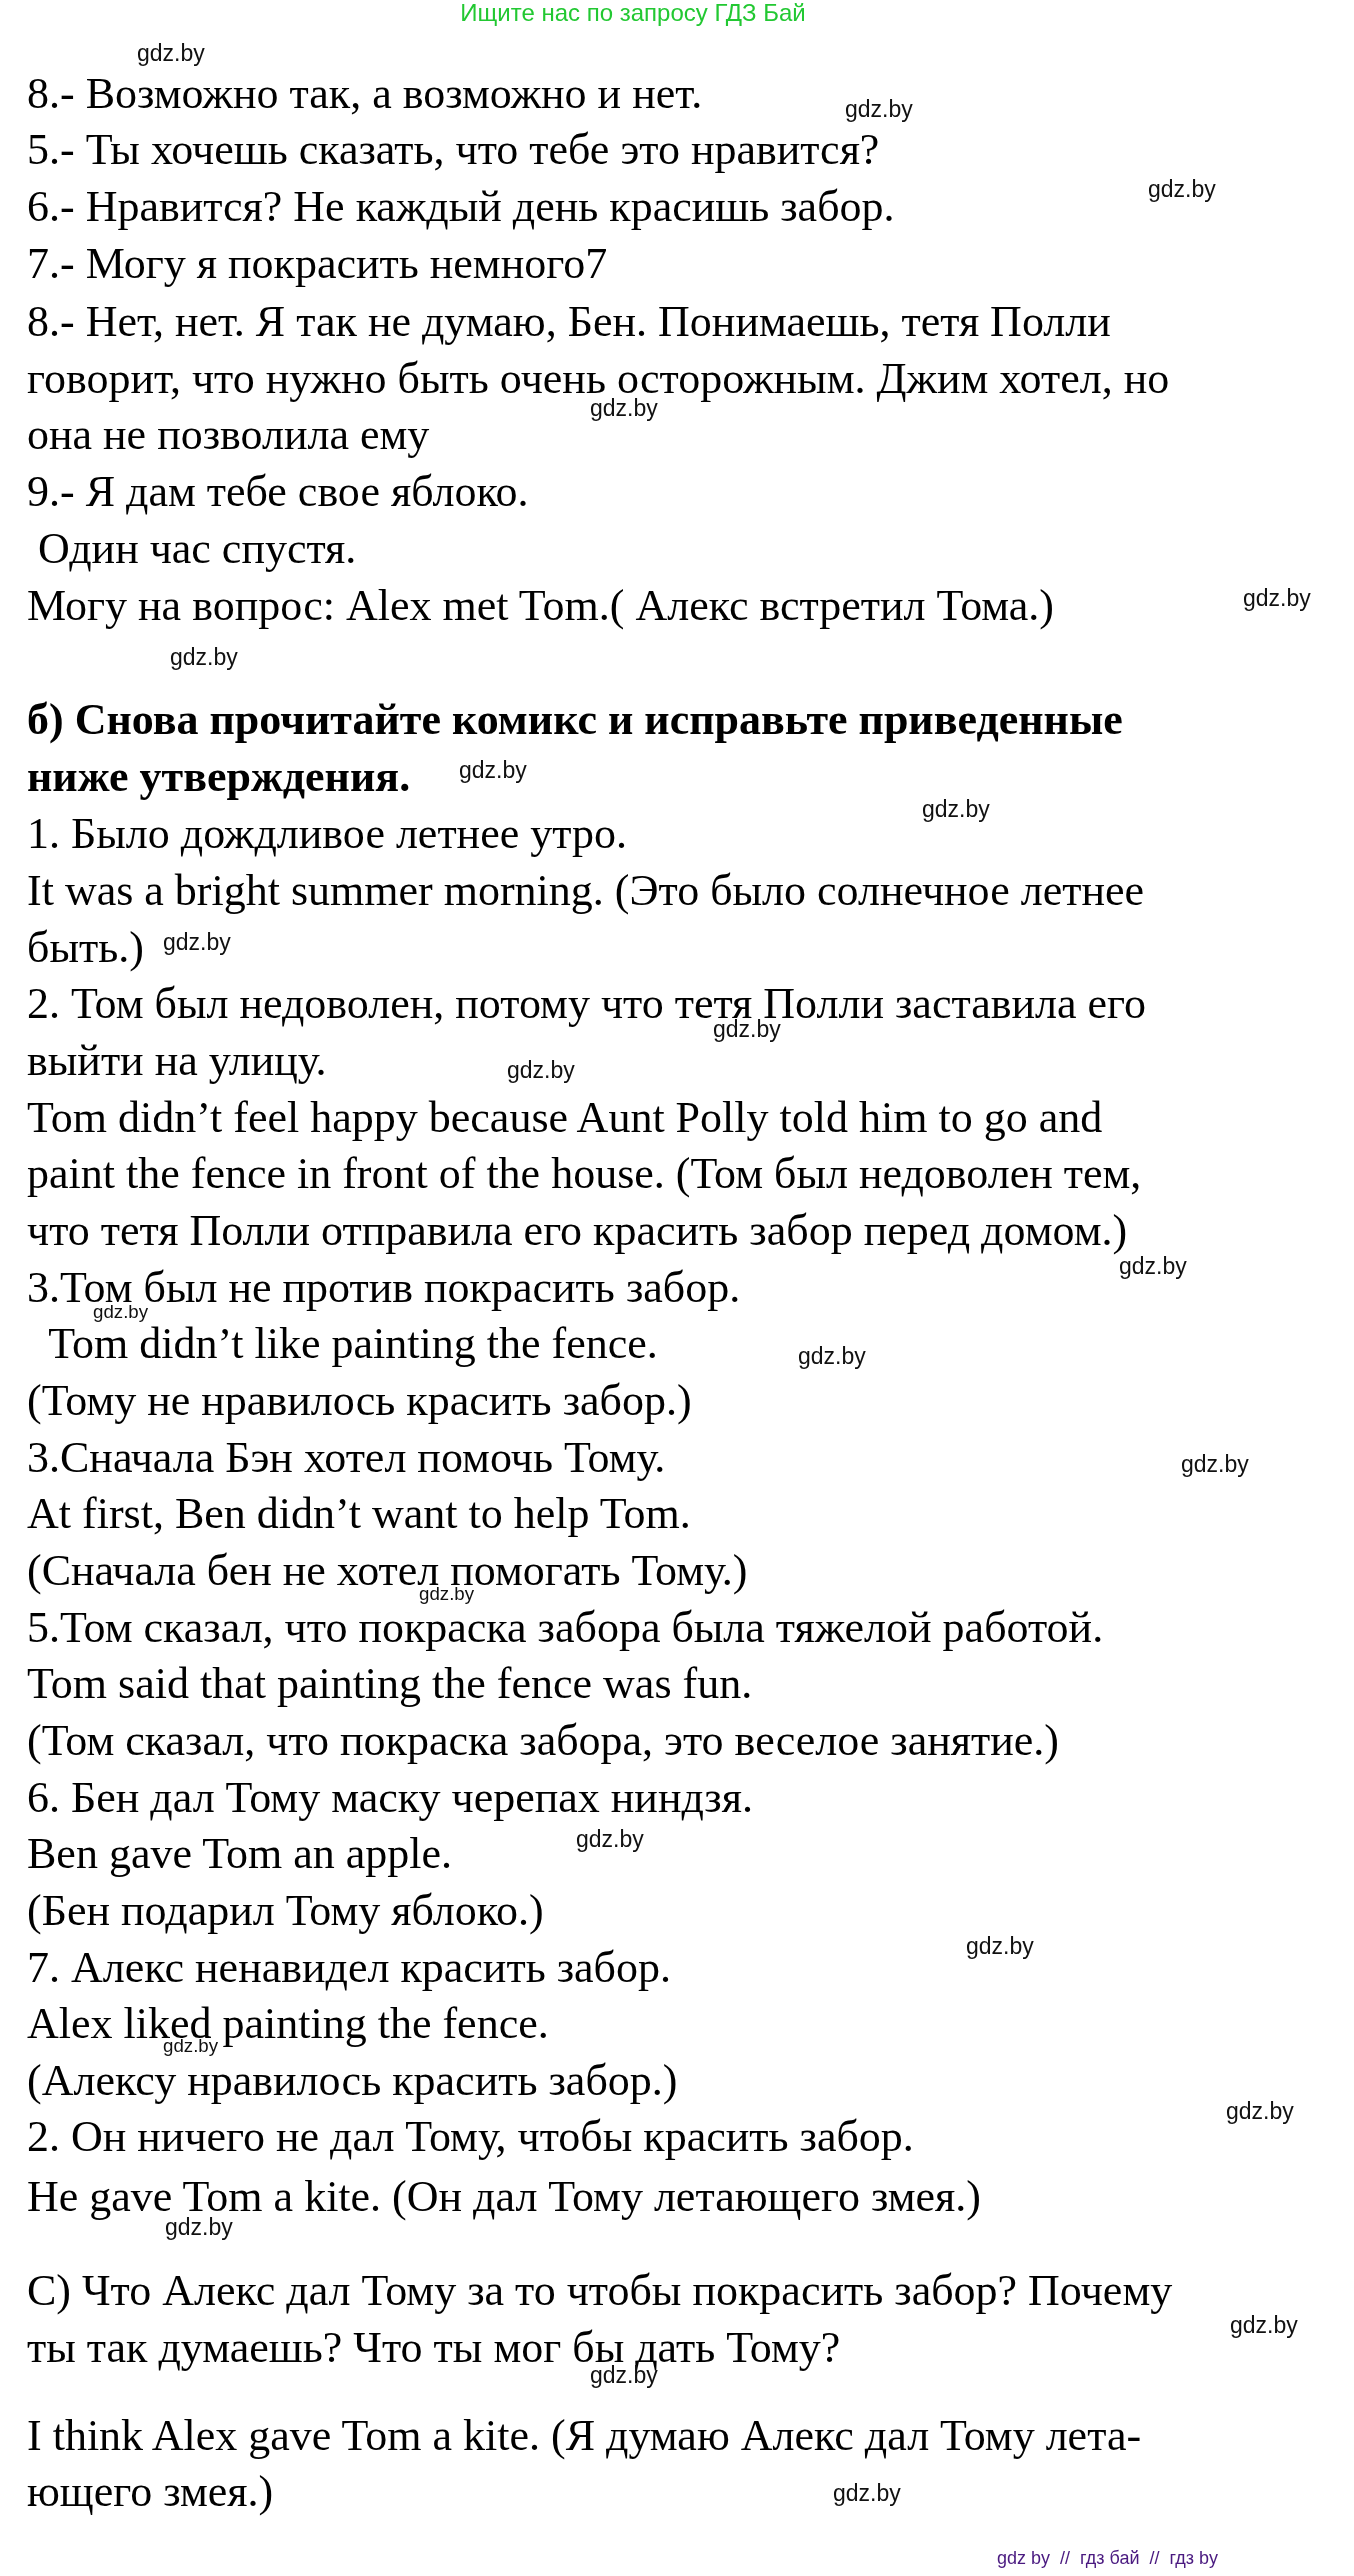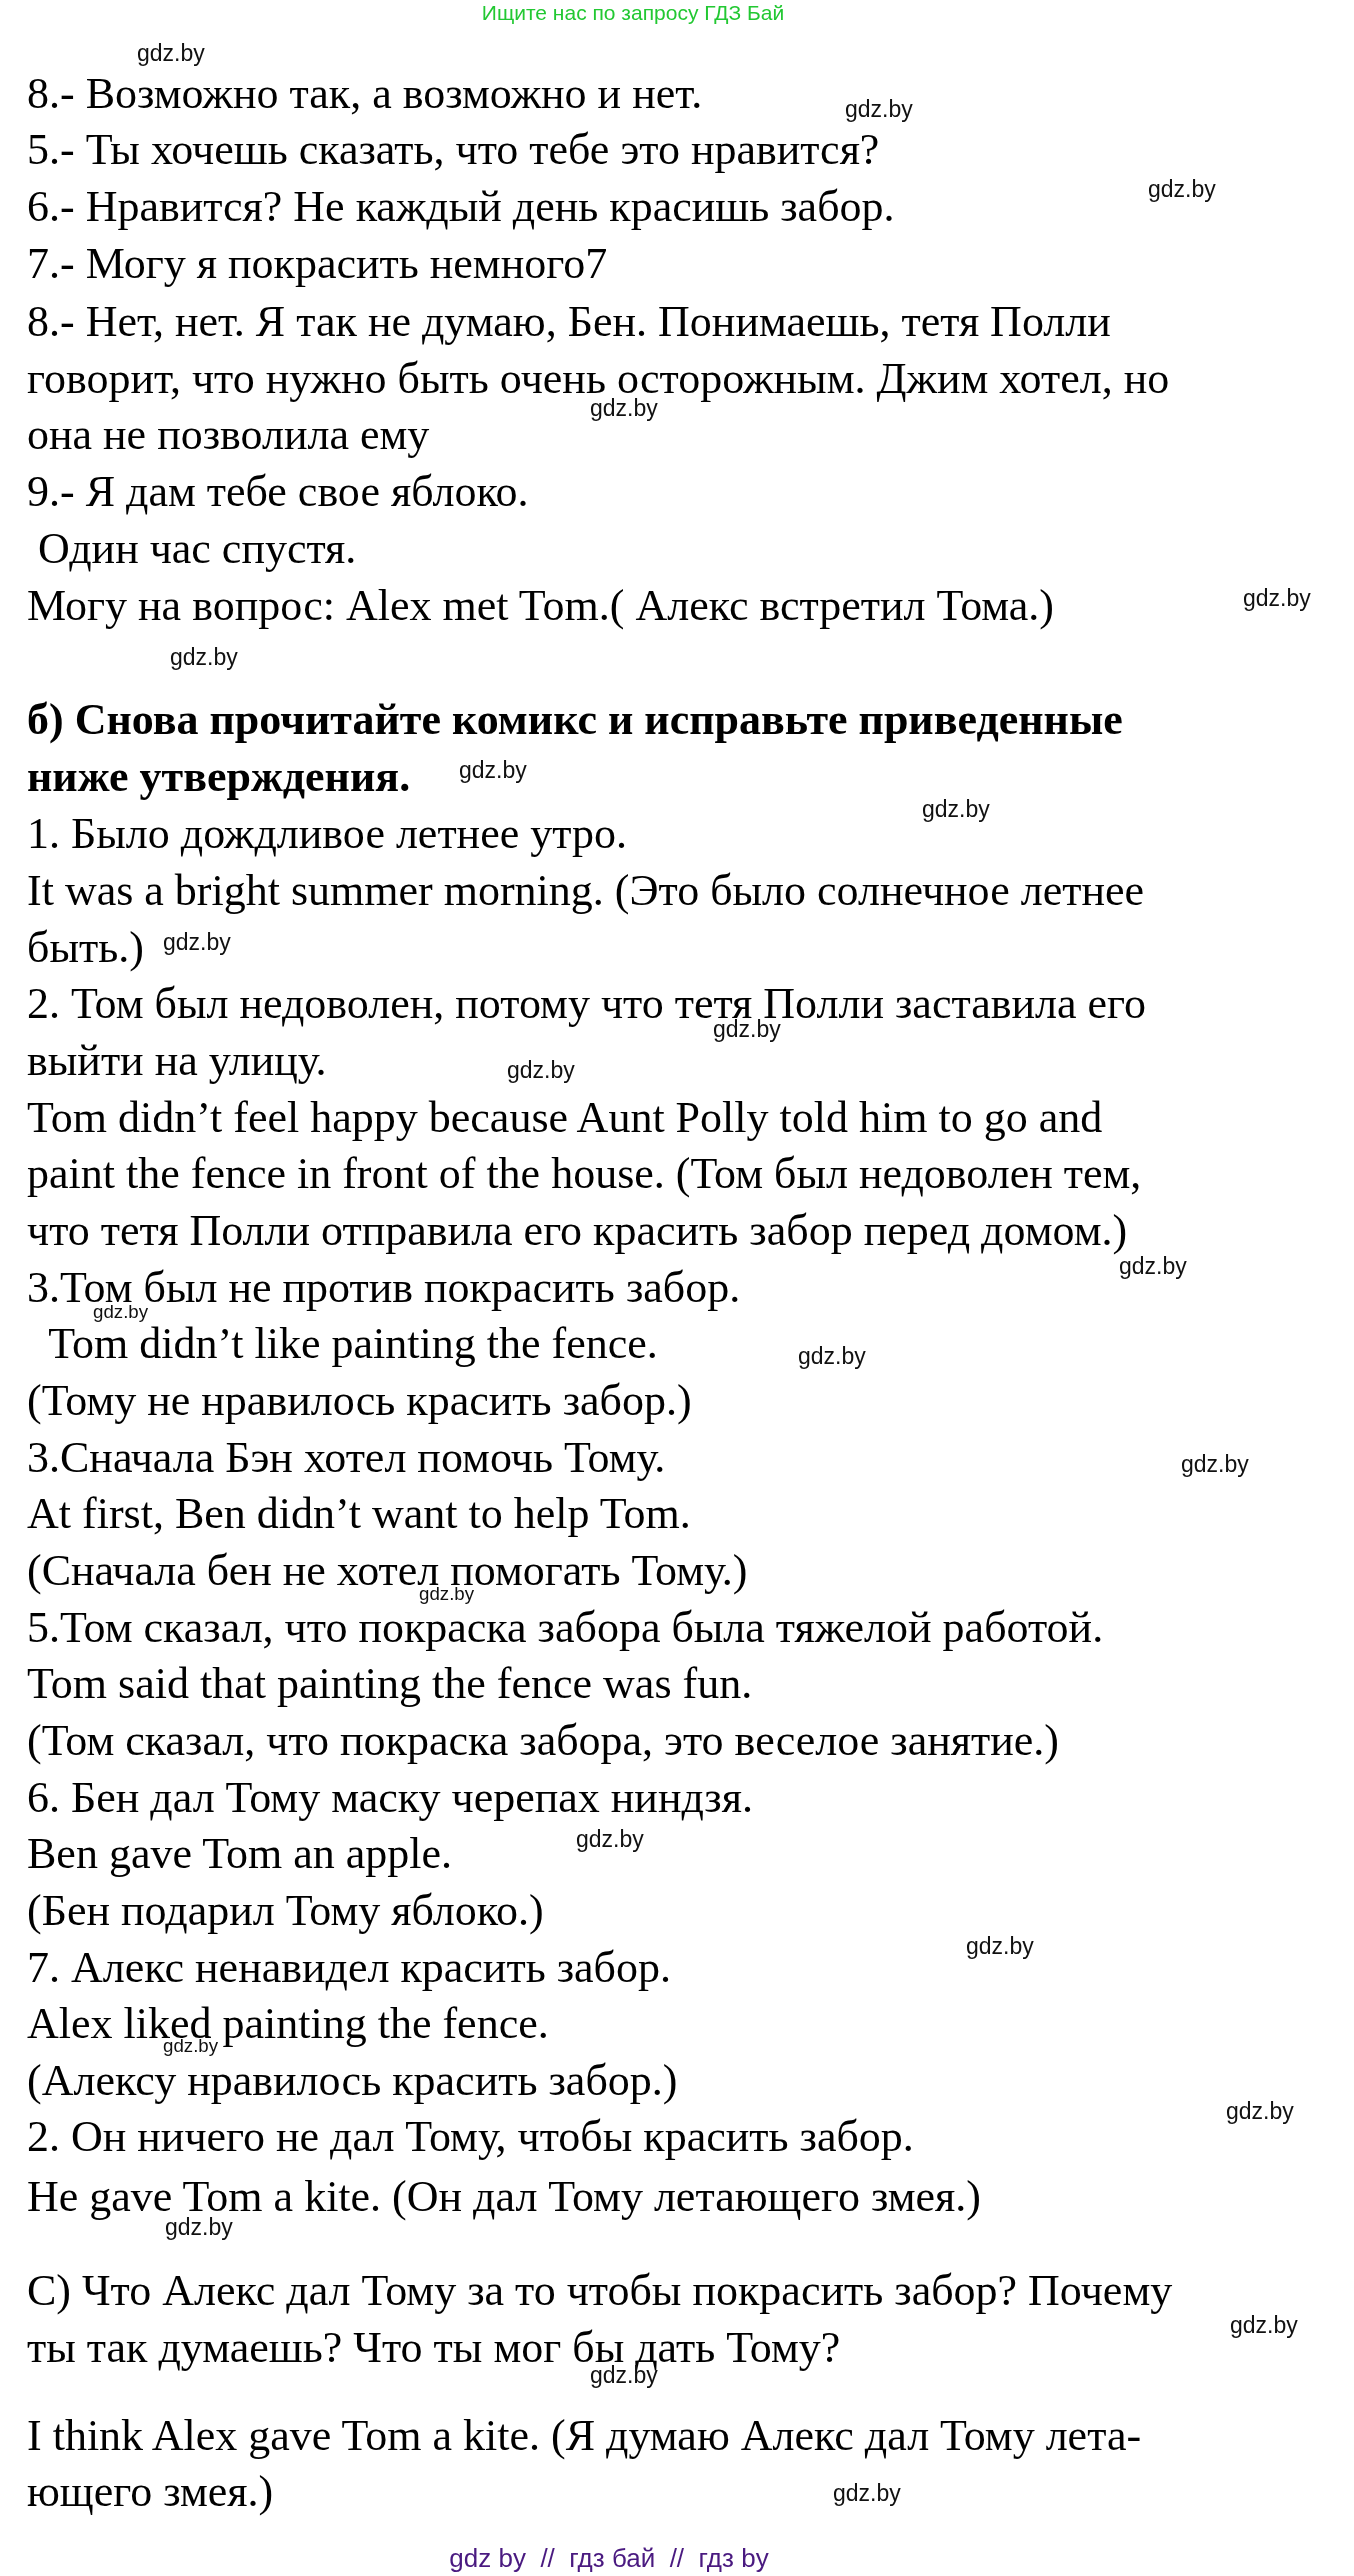--- a/index.html
+++ b/index.html
@@ -1,21 +1,21 @@
 <!DOCTYPE html>
 <html style="font-size:13.6px"><head>
   <meta charset="utf-8">
   <style>
     html, body { margin: 0; padding: 0; background: #ffffff; }
     body { width: 1355px; height: 2576px; position: relative; overflow: hidden; }
     .hdr { position: absolute; top: 0; left: 0; width: 1266px; text-align: center;
-           font-family: "Liberation Sans", sans-serif; font-size: 21px; line-height: 25.5px;
+           font-family: "Liberation Sans", sans-serif; font-size: 24px; line-height: 25.5px;
            color: #22c832; }
-    .ftr { position: absolute; top: 2545px; left: 0; width: 1218px; text-align: center;
-           font-family: "Liberation Sans", sans-serif; font-size: 26px; line-height: 27px;
+    .ftr { position: absolute; top: 2545px; left: 0; width: 1218px; text-align: right;
+           font-family: "Liberation Sans", sans-serif; font-size: 18px; line-height: 27px;
            color: #4a1a80; white-space: pre; }
     .ln { position: absolute; left: 27px; font-family: "Liberation Serif", serif;
           font-size: 44px; line-height: 51px; color: #000; white-space: nowrap; }
     .ln.b { font-weight: bold; }
     .wm { position: absolute; font-family: "Liberation Sans", sans-serif; font-size: 23px;
           line-height: 25.5px; color: #111; white-space: nowrap; text-align: center; }
   </style>
 </head>
 <body>
 

